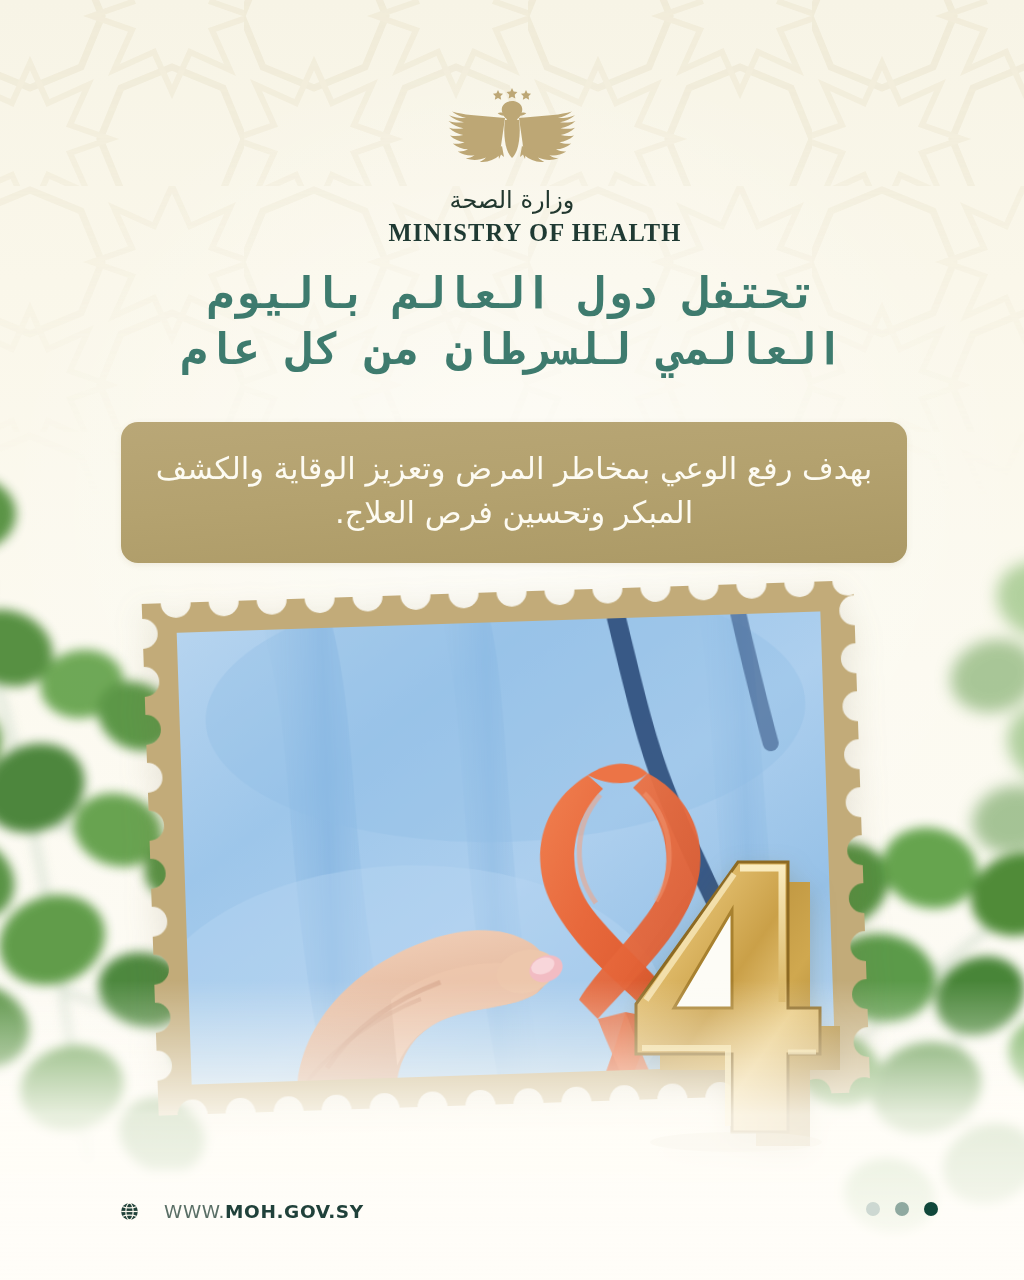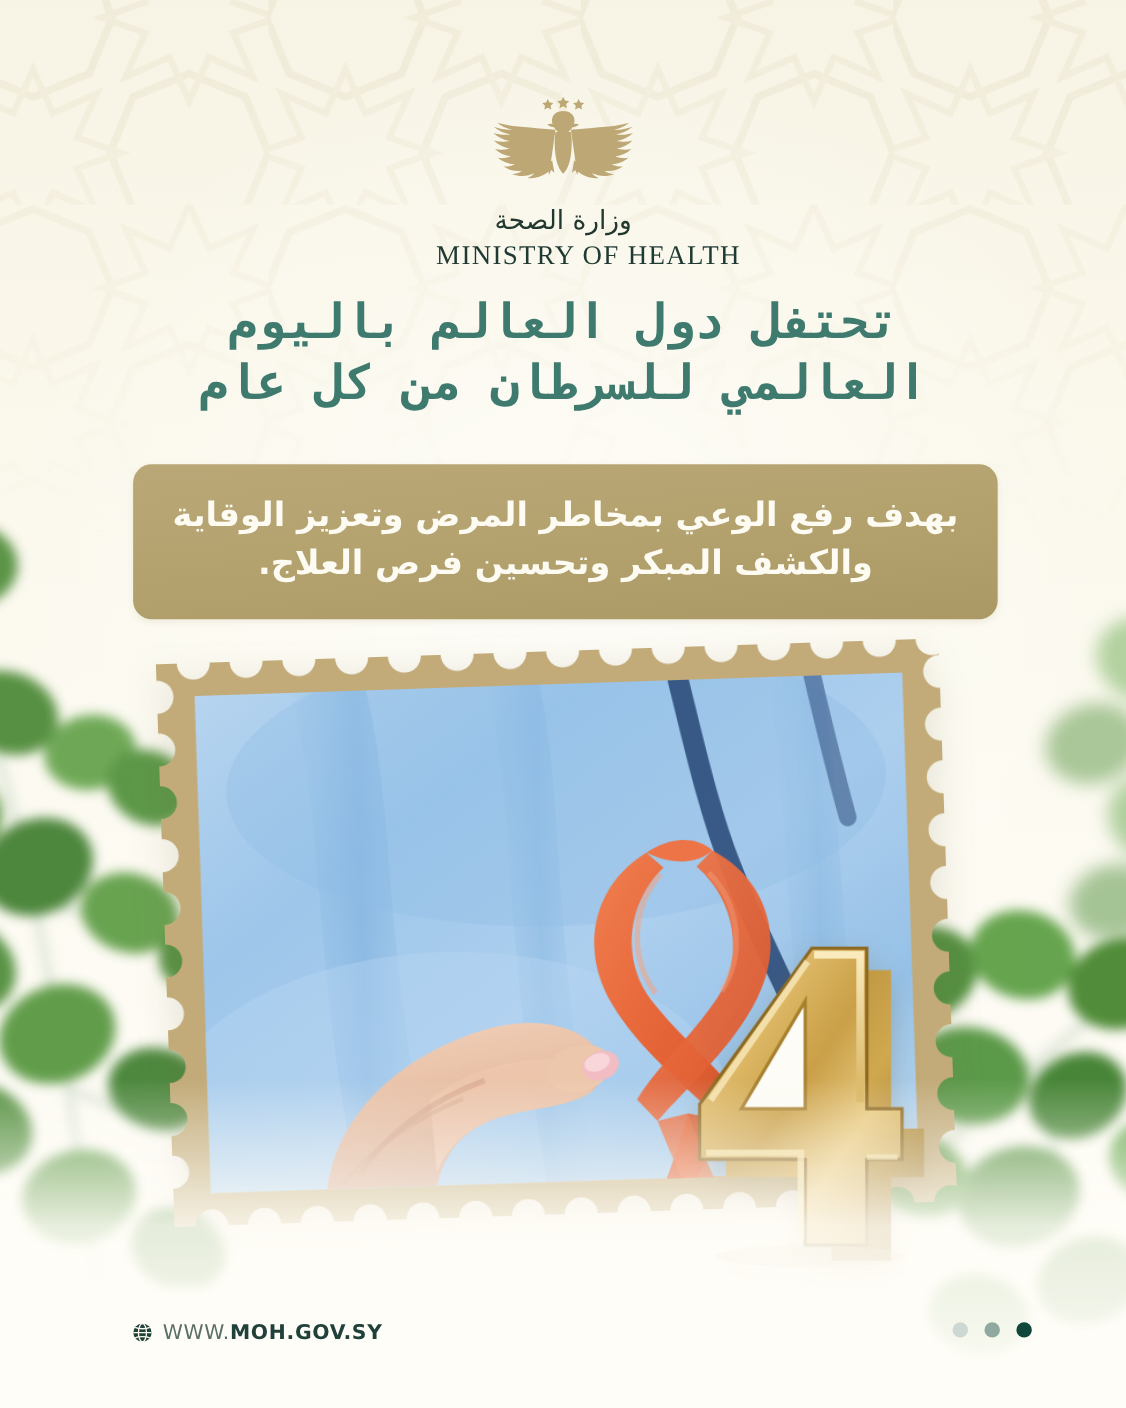--- a/index.html
+++ b/index.html
@@ -67,21 +67,21 @@
     direction: rtl;
     line-height: 1;
     font-weight: 400;
   }
   .ministry-en {
     margin-top: 9px;
     font-size: 24.5px;
     letter-spacing: 1.2px;
     color: #1f3a33;
     font-family: "Liberation Serif", "DejaVu Serif", serif;
-    font-weight: 400;
+    font-weight: 700;
     line-height: 1;
     margin-left: 46px;
   }
 
   
   .headline {
     position: absolute;
     left: 150px; right: 150px; top: 268px;
     direction: rtl;
     text-align: center;
@@ -104,21 +104,21 @@
     background: linear-gradient(175deg, #b9a777 0%, #b4a26f 45%, #ab9965 100%);
     display: flex; align-items: center; justify-content: center;
     padding: 14px 34px 18px;
     box-shadow: 0 2px 6px rgba(120,100,50,.10);
   }
   .banner-text {
     direction: rtl;
     text-align: center;
     color: #fdfbf2;
     font-size: 30.5px;
-    font-weight: 700;
+    font-weight: 400;
     line-height: 1.42;
     letter-spacing: -.1px;
   }
 
   
   .stamp {
     position: absolute;
     left: 150px; top: 592px;
     width: 712px; height: 512px;
     transform: rotate(-1.9deg);
@@ -136,21 +136,21 @@
   .numeral svg { display: block; width: 100%; height: 100%; }
 
   
   .footer {
     position: absolute;
     left: 0; right: 0; top: 1196px;
     height: 40px;
   }
   .site {
     position: absolute; left: 120px; top: 0;
-    display: flex; align-items: center; gap: 9px;
+    display: flex; align-items: center; gap: 25px;
     height: 30px;
   }
   .globe { width: 19px; height: 19px; display: block; }
   .site-url {
     font-size: 18.5px;
     letter-spacing: .6px;
     color: #20413a;
     font-weight: 700;
     font-family: "DejaVu Sans", "Liberation Sans", sans-serif;
   }

